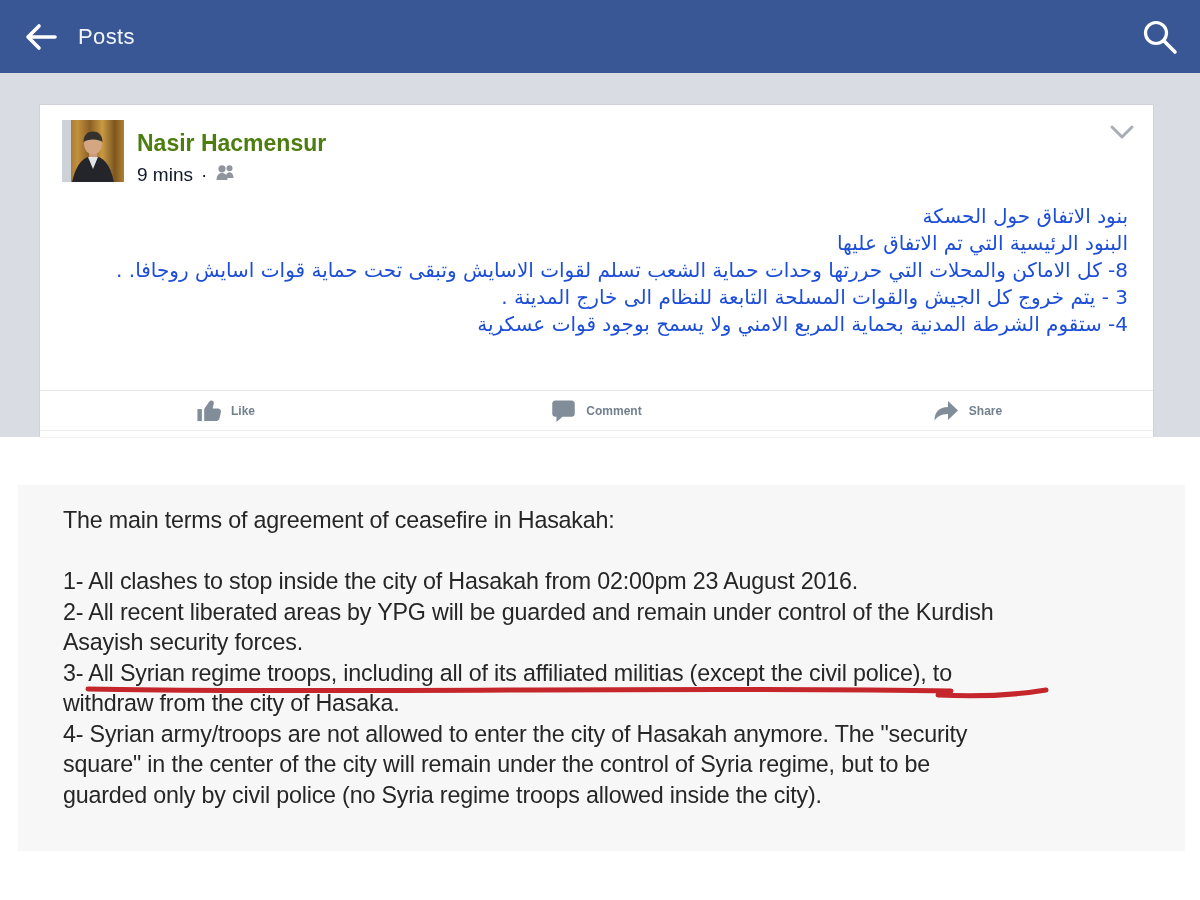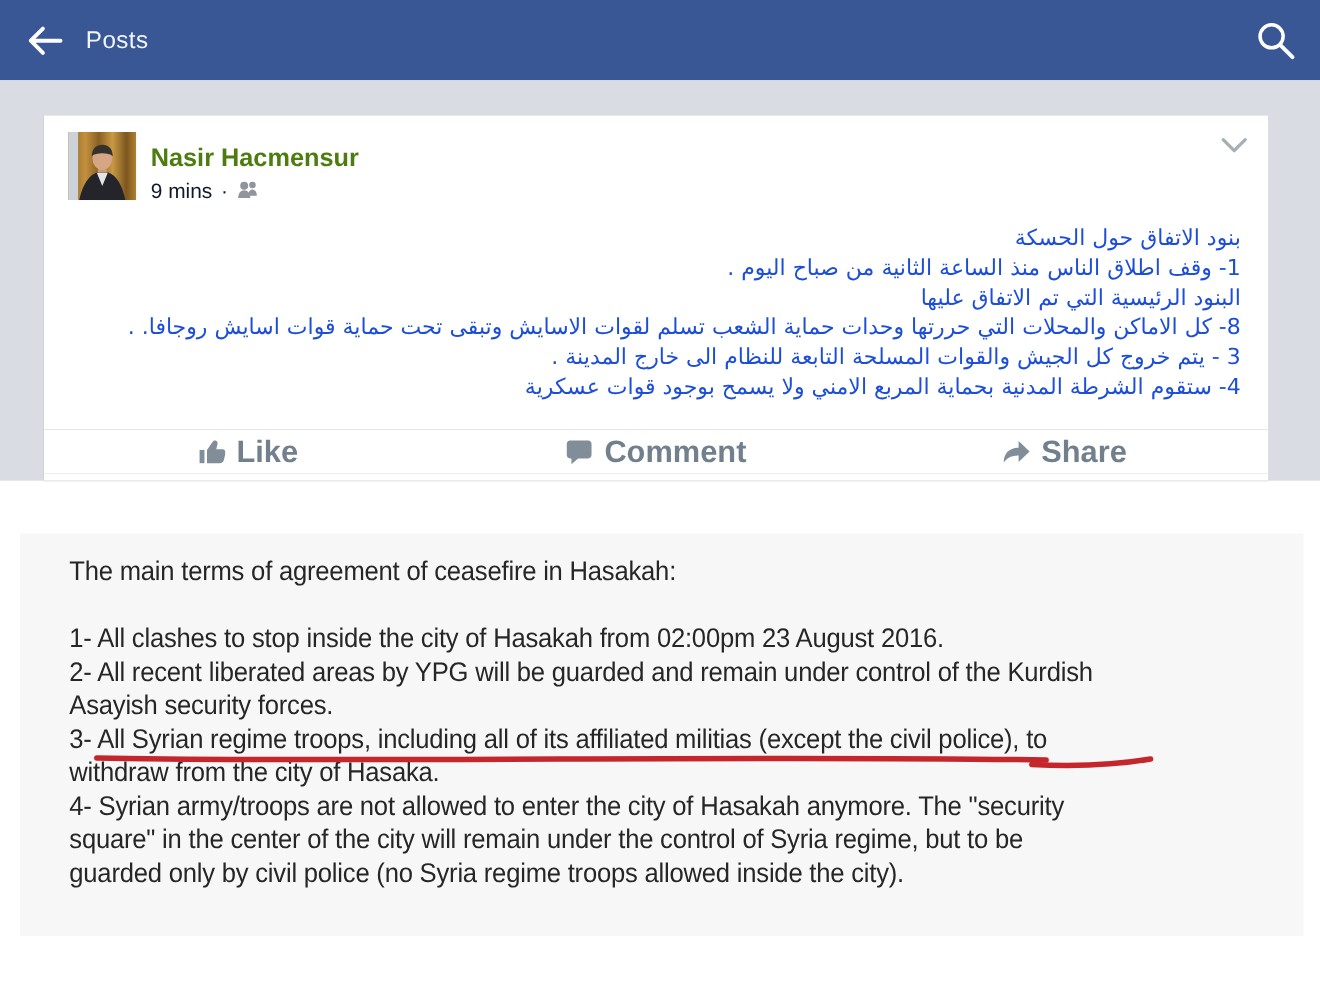--- a/index.html
+++ b/index.html
@@ -54,21 +54,21 @@
   }
   .ar-line { white-space: nowrap; height: 27px; }
 
   .post-actions {
     position: absolute; left: 0; top: 285px; width: 1113px; height: 41px;
     border-top: 1px solid #e5e6ea; border-bottom: 1px solid #eceef1;
     display: flex; background: #fff;
   }
   .action-btn {
     flex: 1; display: flex; align-items: center; justify-content: center; gap: 10px;
-    color: #72808e; font-size: 28px; font-weight: bold; cursor: pointer;
+    color: #72808e; font-size: 12px; font-weight: bold; cursor: pointer;
   }
 
   
   .trans-panel {
     position: absolute; left: 18px; top: 485px; width: 1167px; height: 366px;
     background: #f7f7f7;
   }
   .trans-text { position: absolute; left: 45px; top: 21px; }
   .t-line {
     height: 30.5px; font-size: 24.5px; color: #262626;
@@ -142,21 +142,20 @@
     </div>
 
     <div class="post-chevron">
       <svg width="28" height="20" viewBox="0 0 28 20">
         <polyline points="4,4 14,14 24,4" fill="none" stroke="#a8aeb6" stroke-width="3" stroke-linecap="round" stroke-linejoin="round"></polyline>
       </svg>
     </div>
 
     <div class="post-text" dir="rtl">
       <div class="ar-line">بنود الاتفاق حول الحسكة</div>
-      <div class="ar-line">1- وقف اطلاق الناس منذ الساعة الثانية من صباح اليوم .</div>
       <div class="ar-line">البنود الرئيسية التي تم الاتفاق عليها</div>
       <div class="ar-line">8- كل الاماكن والمحلات التي حررتها  وحدات حماية الشعب تسلم لقوات الاسايش وتبقى تحت حماية قوات اسايش روجافا.  .</div>
       <div class="ar-line">3 - يتم خروج كل الجيش والقوات المسلحة التابعة للنظام الى خارج المدينة .</div>
       <div class="ar-line">4- ستقوم الشرطة المدنية بحماية المربع الامني ولا يسمح بوجود قوات عسكرية</div>
     </div>
 
     <div class="post-actions">
       <div class="action-btn">
         <svg width="25" height="25" viewBox="0 0 26 26">
           <path d="M8.5 11.5 V24 H20.6 c1.9 0 3.5-1.2 3.9-3 l1.4-6.2 c.5-2-1-3.9-3-3.9 h-5.6 l1.2-5.2 c.4-1.6-.8-3.2-2.5-3.2 -1 0-1.9.6-2.3 1.5 L8.5 11.5 z" fill="#828d9a"></path>

